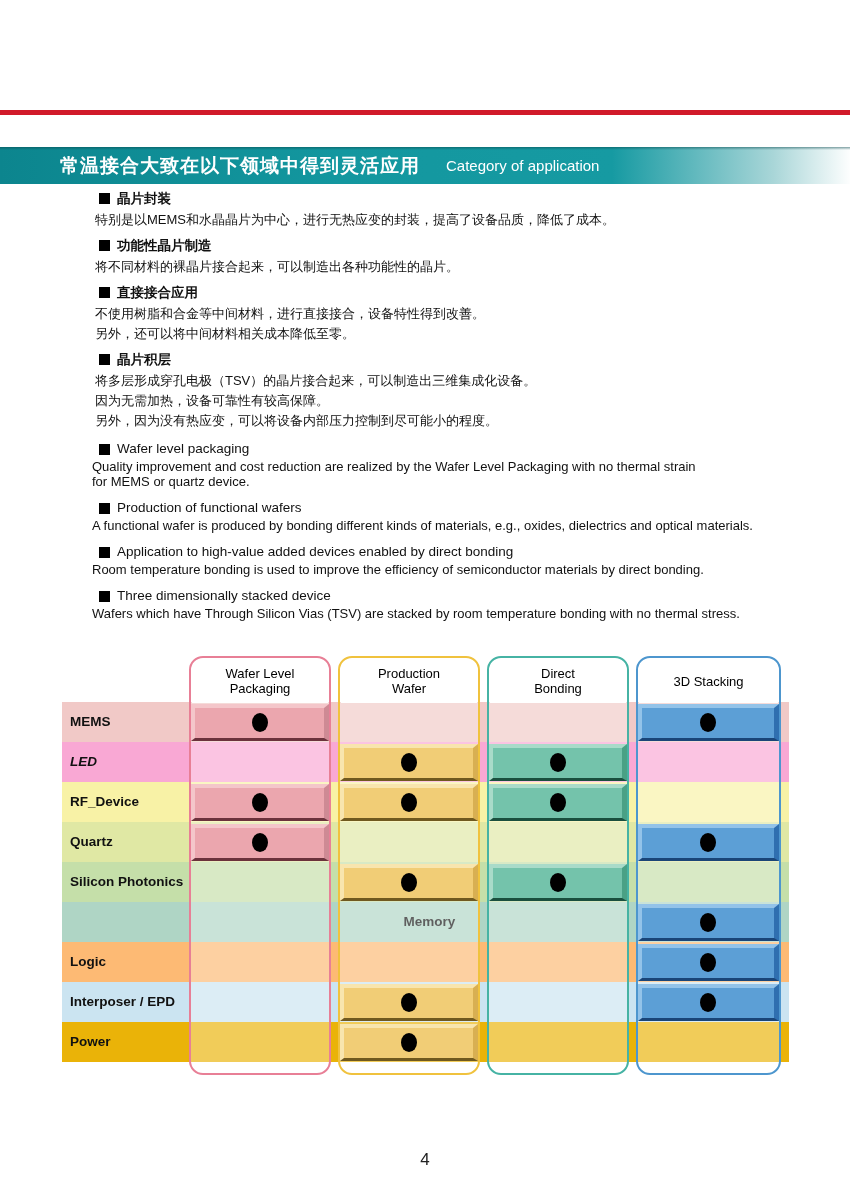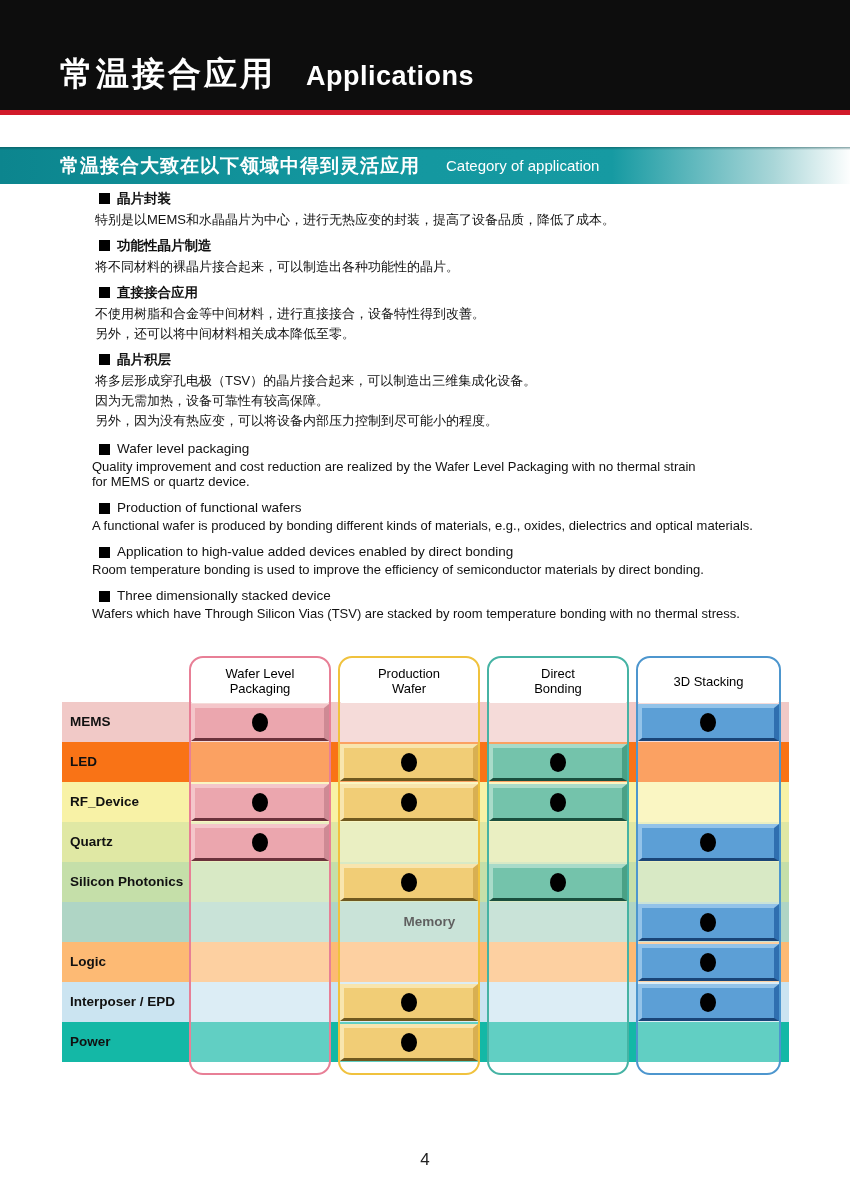--- a/index.html
+++ b/index.html
@@ -59,26 +59,20 @@
   .dot { width:16px; height:19px; background:#000; border-radius:50%; }
 
   
   .page-number { position:absolute; left:0; top:1150px; width:850px; text-align:center; font-size:17px; color:#222; }
 </style>
 </head>
 <body>
 
 <div class="page">
 
-  <div class="header-bar">
-    <div class="header-title">
-      <span class="zh">常温接合应用</span>
-      <span class="en">Applications</span>
-    </div>
-  </div>
   <div class="red-line"></div>
 
   <div class="banner">
     <span class="zh">常温接合大致在以下领域中得到灵活应用</span>
     <span class="en">Category of application</span>
   </div>
 
   <div class="sections sections-zh" id="zh-sections">
       <div class="section">
         <div class="sec-head">
@@ -141,42 +135,42 @@
           <span>Three dimensionally stacked device</span>
         </div>
         <div class="sec-line">Wafers which have Through Silicon Vias (TSV) are stacked by room temperature bonding with no thermal stress.</div>
       </div>
     </div>
 
   <div id="matrix">
       <div class="band" style="top: 702px; background: rgb(241, 201, 199);">
         <span class="row-label">MEMS</span>
       </div>
-      <div class="band" style="top: 742px; background: #f97316;">
+      <div class="band" style="top: 742px; background: #f9a8d4; font-style: italic;">
         <span class="row-label">LED</span>
       </div>
       <div class="band" style="top: 782px; background: rgb(248, 242, 166);">
         <span class="row-label">RF_Device</span>
       </div>
       <div class="band" style="top: 822px; background: rgb(224, 232, 164);">
         <span class="row-label">Quartz</span>
       </div>
       <div class="band" style="top: 862px; background: rgb(197, 223, 169);">
         <span class="row-label">Silicon Photonics</span>
       </div>
       <div class="band" style="top: 902px; background: rgb(175, 213, 197); text-align: center;">
         <span class="row-label">Memory</span>
       </div>
       <div class="band" style="top: 942px; background: #fdba74;">
         <span class="row-label">Logic</span>
       </div>
       <div class="band" style="top: 982px; background: rgb(203, 228, 241);">
         <span class="row-label">Interposer / EPD</span>
       </div>
-      <div class="band" style="top: 1022px; background: #14b8a6;">
+      <div class="band" style="top: 1022px; background: #eab308;">
         <span class="row-label">Power</span>
       </div>
       <div class="colbox" style="left: 189px; width: 142px; border-color: rgb(232, 127, 150);">
         <div class="col-head">
           <div>Wafer Level</div>
           <div>Packaging</div>
         </div>
       </div>
       <div class="colbox" style="left: 338px; width: 142px; border-color: rgb(240, 194, 62);">
         <div class="col-head">

